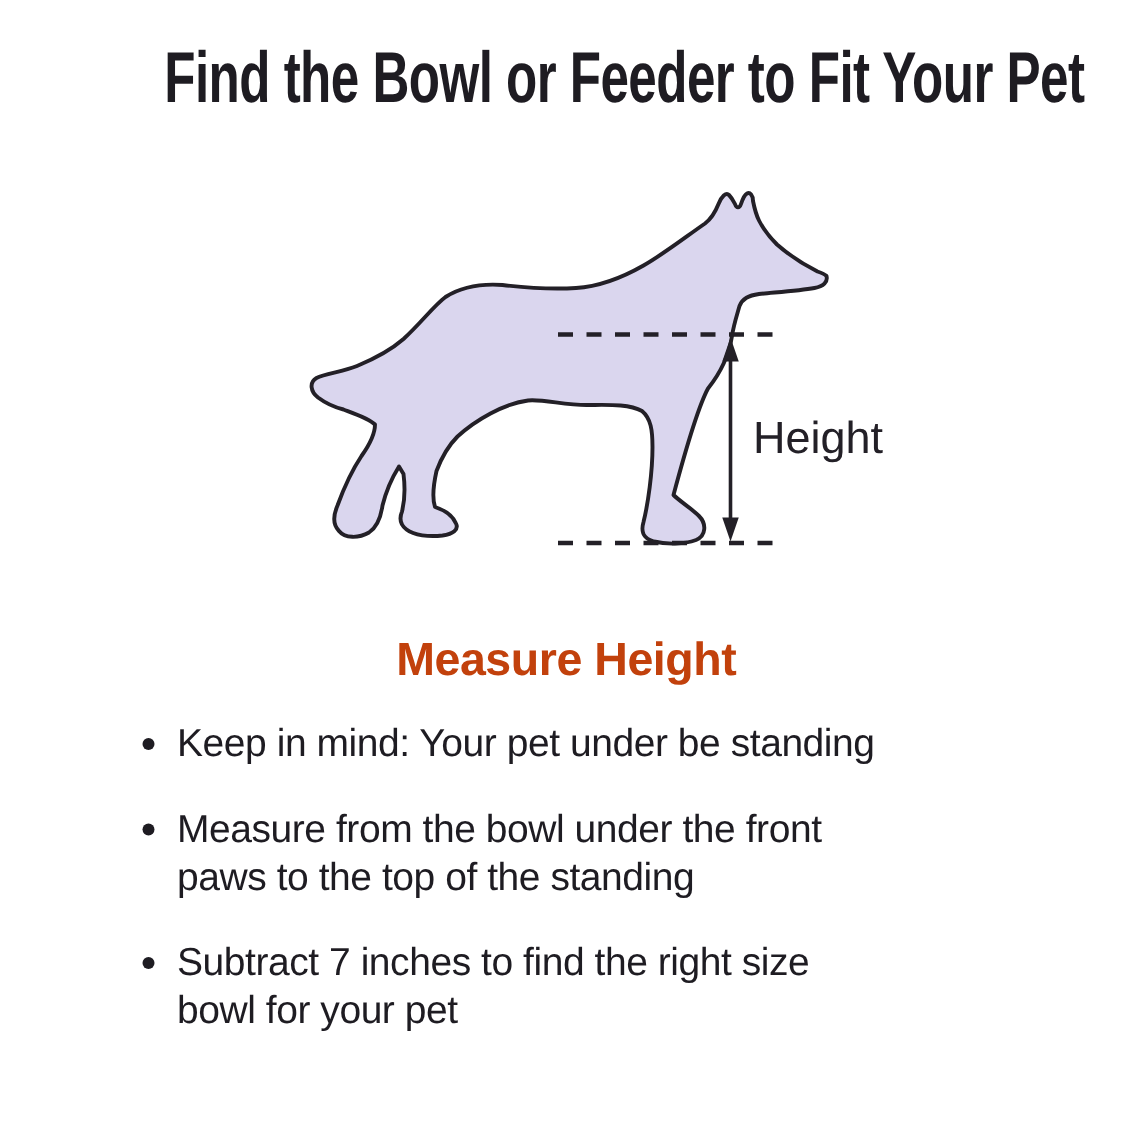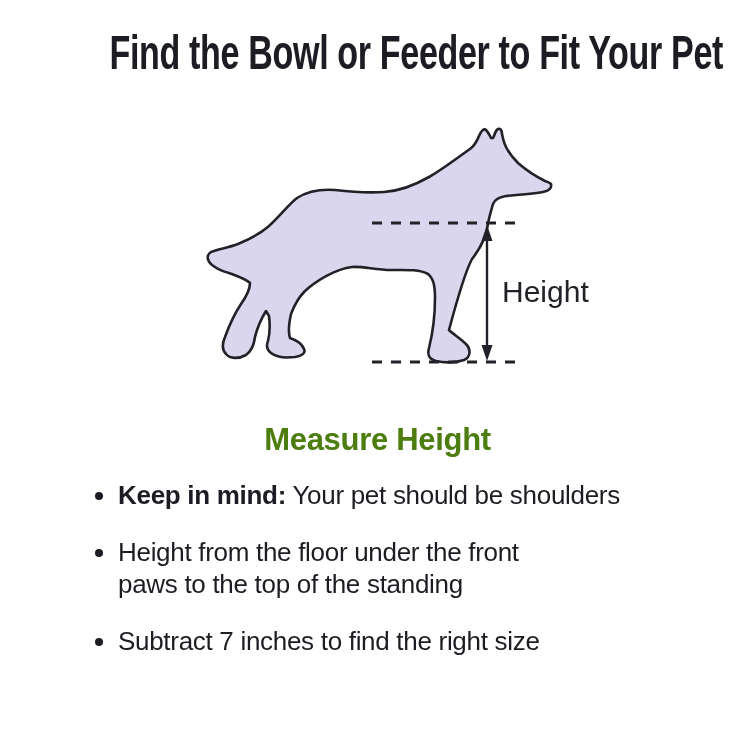--- a/index.html
+++ b/index.html
@@ -67,21 +67,21 @@
   .section-heading {
     position: absolute;
     top: 424px;
     left: 0;
     right: 0;
     text-align: center;
     font-size: 31px;
     font-weight: 700;
     line-height: 31px;
     letter-spacing: -0.3px;
-    color: #4d7c0f;
+    color: #c2410c;
   }
 
   .instructions-list {
     position: absolute;
     left: 95px;
     top: 479px;
     width: 590px;
     list-style: none;
   }
 
@@ -98,21 +98,21 @@
   .bullet-dot {
     position: absolute;
     left: 0;
     top: 13px;
     width: 8px;
     height: 8px;
     border-radius: 50%;
     background: #1e1c22;
   }
 
-  .bold-lead { font-weight: 700; }
+  .bold-lead { font-weight: 400; }
 </style>
 </head>
 <body>
 
 <div class="canvas">
 
   <h1 class="page-title">Find the Bowl or Feeder to Fit Your Pet</h1>
 
   <svg class="diagram-svg" viewBox="0 0 755 755" aria-hidden="true">
 
@@ -179,28 +179,29 @@
 
     <text class="svg-label" x="502" y="302">Height</text>
   </svg>
 
   <h2 class="section-heading">Measure Height</h2>
 
   <ul class="instructions-list">
 
     <li>
       <span class="bullet-dot"></span>
-      <div><span class="bold-lead">Keep in mind:</span><span> Your pet should be shoulders</span></div>
+      <div><span class="bold-lead">Keep in mind:</span><span> Your pet under be standing</span></div>
     </li>
 
     <li>
       <span class="bullet-dot"></span>
-      <div><span class="bold-lead"></span><span>Height from the floor under the front</span></div>
+      <div><span class="bold-lead"></span><span>Measure from the bowl under the front</span></div>
       <div>paws to the top of the standing</div>
     </li>
 
     <li>
       <span class="bullet-dot"></span>
       <div><span class="bold-lead"></span><span>Subtract 7 inches to find the right size</span></div>
+      <div>bowl for your pet</div>
     </li>
 
   </ul>
 </div>
 
 </body></html>

